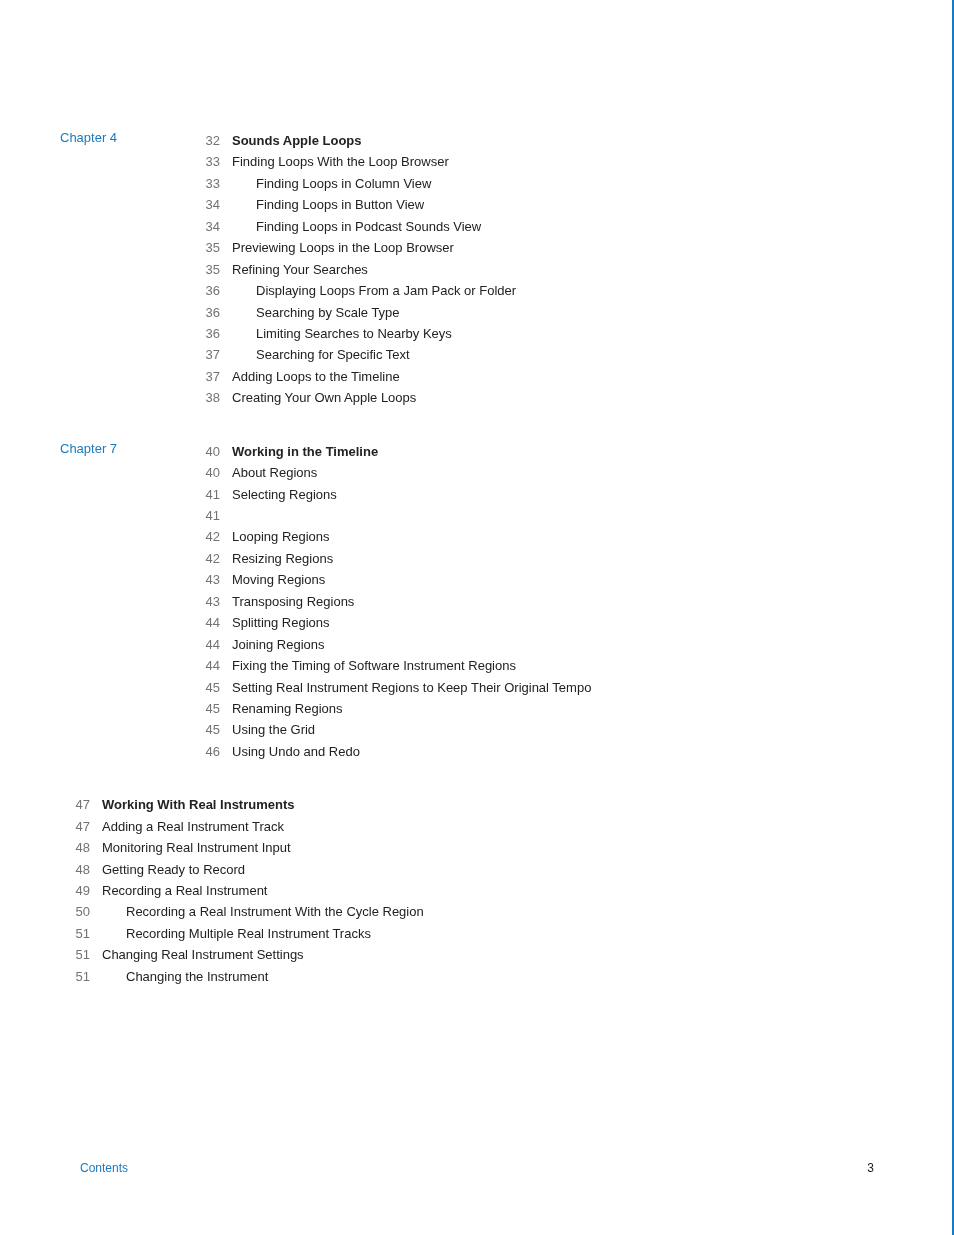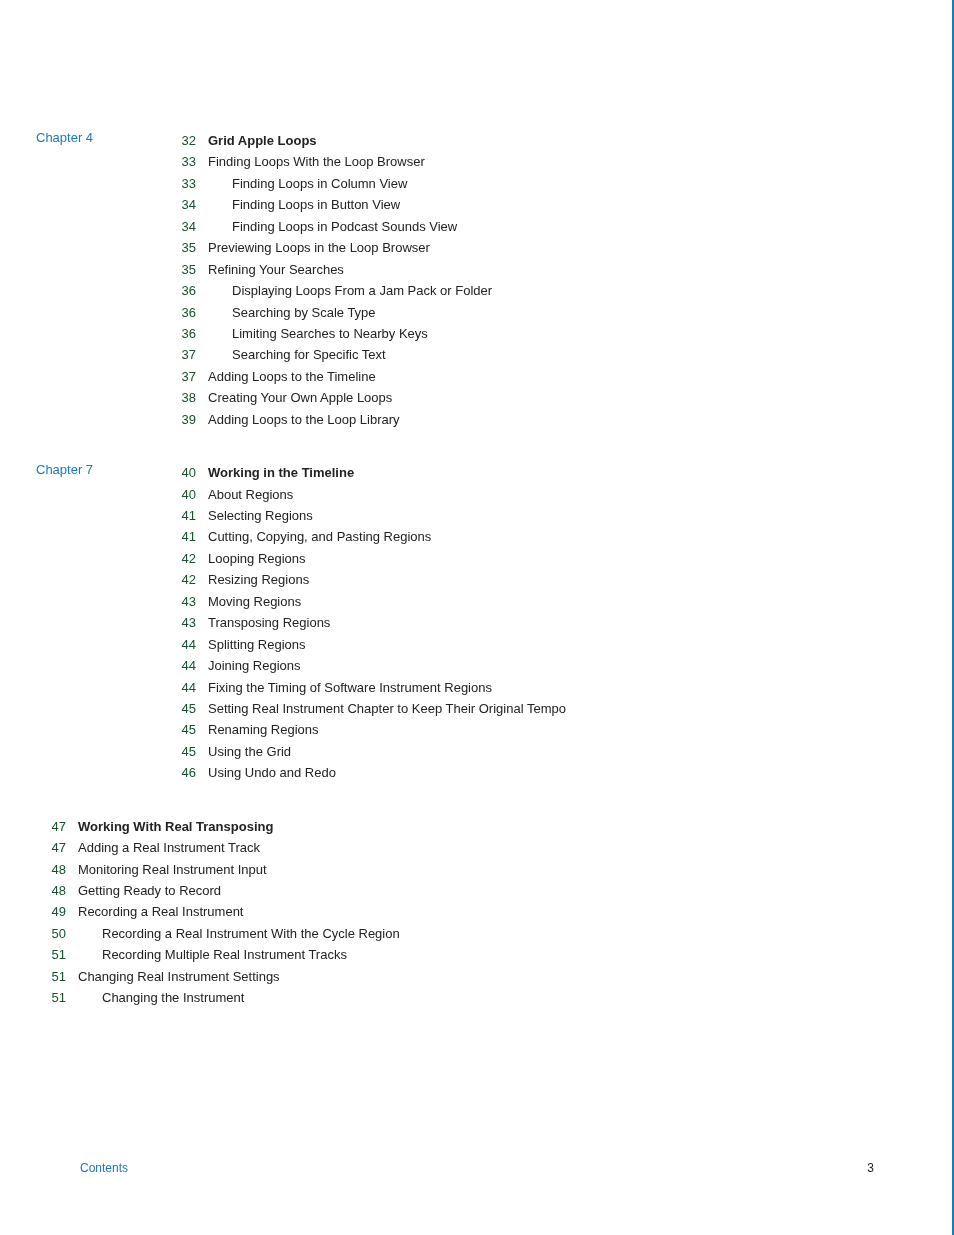--- a/index.html
+++ b/index.html
@@ -14,21 +14,21 @@
       font-size: 13px;
       color: #222222;
       width: 954px;
       min-height: 1235px;
       position: relative;
     }
 
     .page {
       width: 954px;
       min-height: 1235px;
-      padding: 130px 80px 80px 36px;
+      padding: 130px 80px 80px 60px;
       position: relative;
     }
 
     .chapter-section {
       display: flex;
       margin-bottom: 32px;
     }
 
     .chapter-label {
       color: #1a7abf;
@@ -47,21 +47,21 @@
       display: flex;
       align-items: baseline;
       line-height: 1.65;
     }
 
     .page-num {
       width: 42px;
       text-align: right;
       flex-shrink: 0;
       font-size: 13px;
-      color: #14532d;
+      color: #737373;
       padding-right: 12px;
     }
 
     .entry-title {
       font-size: 13px;
       color: #222222;
     }
 
     .entry-title.bold {
       font-weight: bold;
@@ -104,21 +104,21 @@
 <body>
 
 <div class="page">
 
   <div id="toc-container">
       <div class="chapter-section">
         <div class="chapter-label">Chapter 4</div>
         <div class="chapter-content">
           <div class="toc-entry">
             <span class="page-num">32</span>
-            <span class="entry-title bold">Grid Apple Loops</span>
+            <span class="entry-title bold">Sounds Apple Loops</span>
           </div>
           <div class="toc-entry">
             <span class="page-num">33</span>
             <span class="entry-title">Finding Loops With the Loop Browser</span>
           </div>
           <div class="toc-entry">
             <span class="page-num">33</span>
             <span class="entry-title indented">Finding Loops in Column View</span>
           </div>
           <div class="toc-entry">
@@ -153,45 +153,40 @@
             <span class="page-num">37</span>
             <span class="entry-title indented">Searching for Specific Text</span>
           </div>
           <div class="toc-entry">
             <span class="page-num">37</span>
             <span class="entry-title">Adding Loops to the Timeline</span>
           </div>
           <div class="toc-entry">
             <span class="page-num">38</span>
             <span class="entry-title">Creating Your Own Apple Loops</span>
-          </div>
-          <div class="toc-entry">
-            <span class="page-num">39</span>
-            <span class="entry-title">Adding Loops to the Loop Library</span>
           </div>
         </div>
       </div>
       <div class="chapter-section">
         <div class="chapter-label">Chapter 7</div>
         <div class="chapter-content">
           <div class="toc-entry">
             <span class="page-num">40</span>
             <span class="entry-title bold">Working in the Timeline</span>
           </div>
           <div class="toc-entry">
             <span class="page-num">40</span>
             <span class="entry-title">About Regions</span>
           </div>
           <div class="toc-entry">
             <span class="page-num">41</span>
             <span class="entry-title">Selecting Regions</span>
           </div>
           <div class="toc-entry">
             <span class="page-num">41</span>
-            <span class="entry-title">Cutting, Copying, and Pasting Regions</span>
           </div>
           <div class="toc-entry">
             <span class="page-num">42</span>
             <span class="entry-title">Looping Regions</span>
           </div>
           <div class="toc-entry">
             <span class="page-num">42</span>
             <span class="entry-title">Resizing Regions</span>
           </div>
           <div class="toc-entry">
@@ -209,41 +204,41 @@
           <div class="toc-entry">
             <span class="page-num">44</span>
             <span class="entry-title">Joining Regions</span>
           </div>
           <div class="toc-entry">
             <span class="page-num">44</span>
             <span class="entry-title">Fixing the Timing of Software Instrument Regions</span>
           </div>
           <div class="toc-entry">
             <span class="page-num">45</span>
-            <span class="entry-title">Setting Real Instrument Chapter to Keep Their Original Tempo</span>
+            <span class="entry-title">Setting Real Instrument Regions to Keep Their Original Tempo</span>
           </div>
           <div class="toc-entry">
             <span class="page-num">45</span>
             <span class="entry-title">Renaming Regions</span>
           </div>
           <div class="toc-entry">
             <span class="page-num">45</span>
             <span class="entry-title">Using the Grid</span>
           </div>
           <div class="toc-entry">
             <span class="page-num">46</span>
             <span class="entry-title">Using Undo and Redo</span>
           </div>
         </div>
       </div>
       <div class="chapter-section">
         <div class="chapter-content">
           <div class="toc-entry">
             <span class="page-num">47</span>
-            <span class="entry-title bold">Working With Real Transposing</span>
+            <span class="entry-title bold">Working With Real Instruments</span>
           </div>
           <div class="toc-entry">
             <span class="page-num">47</span>
             <span class="entry-title">Adding a Real Instrument Track</span>
           </div>
           <div class="toc-entry">
             <span class="page-num">48</span>
             <span class="entry-title">Monitoring Real Instrument Input</span>
           </div>
           <div class="toc-entry">

